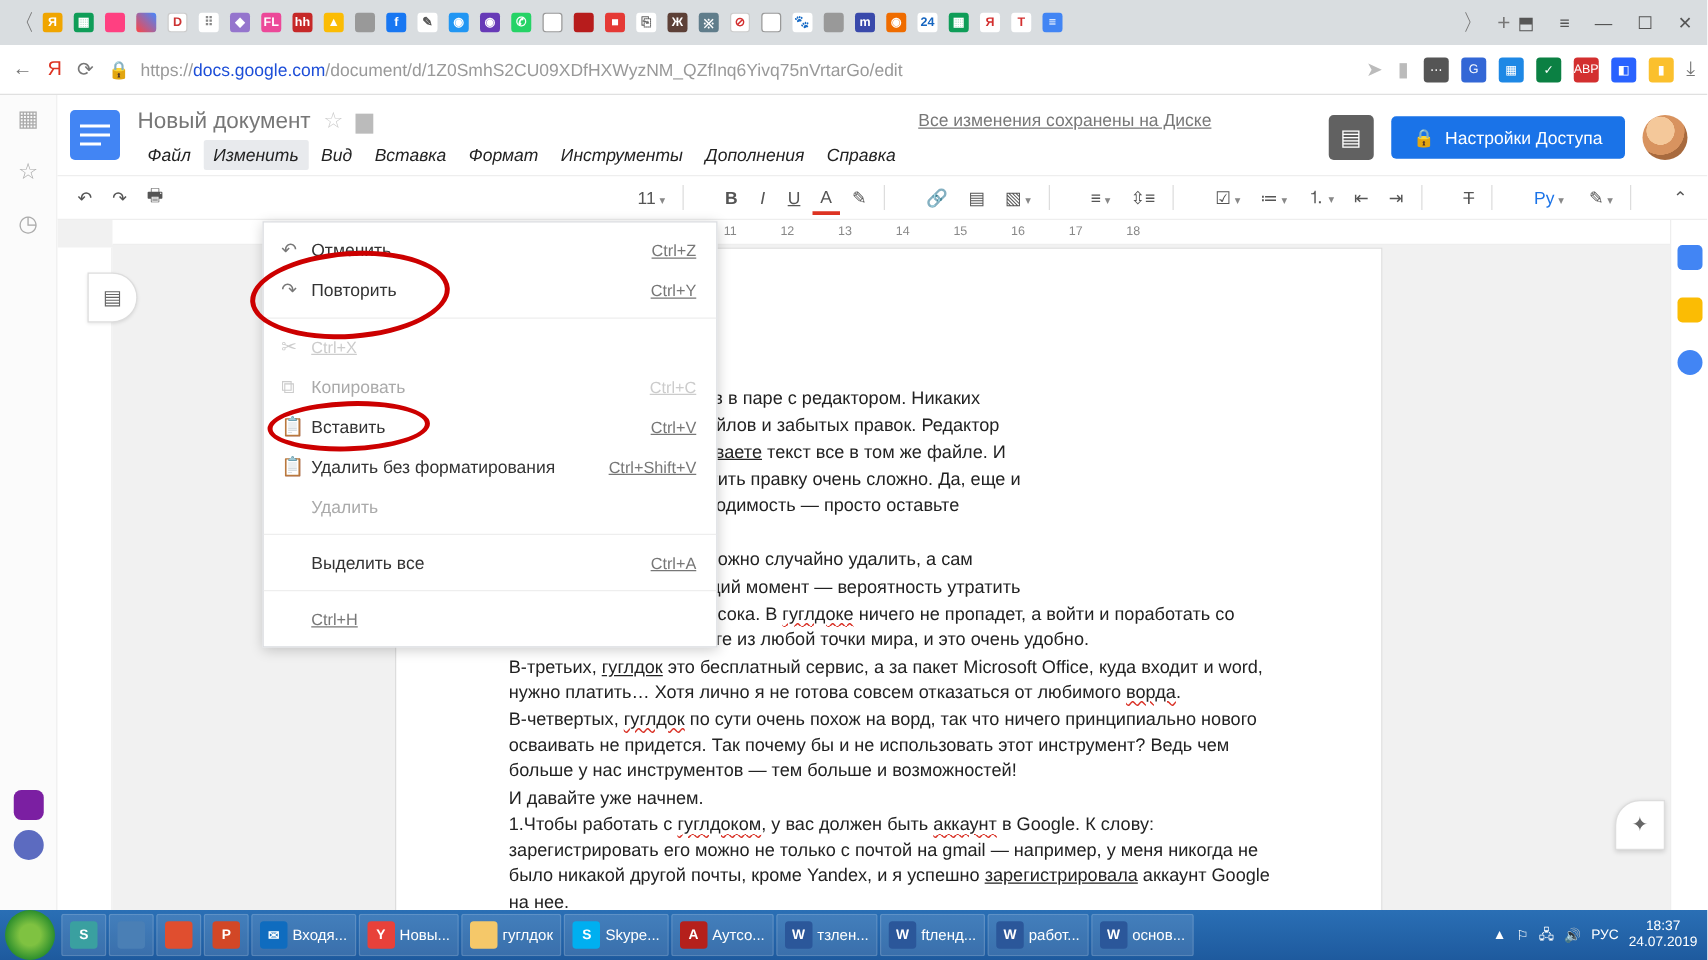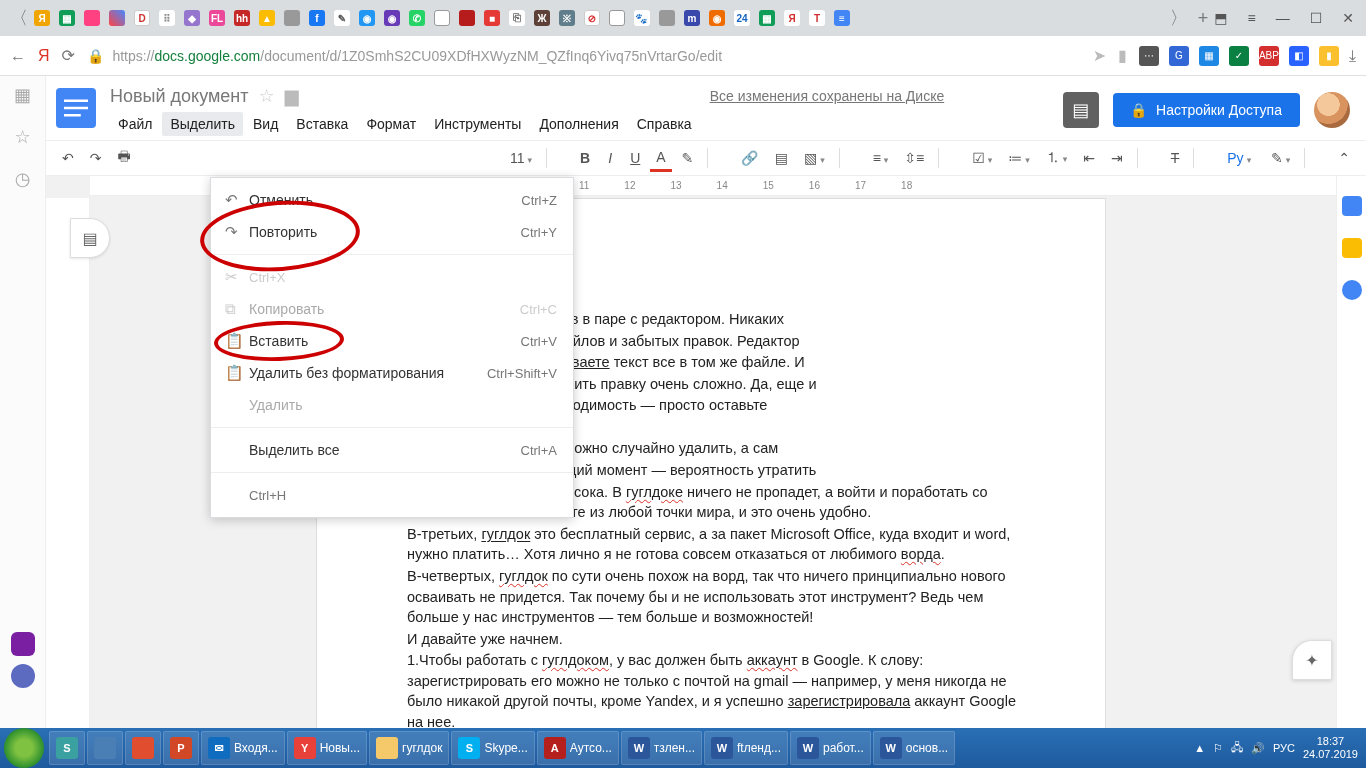--- a/index.html
+++ b/index.html
@@ -11,39 +11,39 @@
 .tabstrip .favrow { display:flex; gap:9px; align-items:center; flex:1; overflow:hidden;}
 .fav { width:16px; height:16px; border-radius:3px; display:flex; align-items:center; justify-content:center; font-size:10px; font-weight:bold; color:#fff; }
 .win-controls { display:flex; gap:20px; color:#555; font-size:14px; padding-right:6px;}
 .win-controls span { cursor:pointer; }
 
 
 .addrbar { height:40px; background:#fff; border-bottom:1px solid #e0e0e0; display:flex; align-items:center; padding:0 10px; gap:12px; }
 .addrbar .ico { color:#777; font-size:16px; cursor:pointer; }
 .url-box { flex:1; display:flex; align-items:center; gap:8px; color:#555; font-size:14px; }
 .url-box .lock { color:#888; }
-.url-host { color:#15803d;margin-top:24px; }
+.url-host { color:#1d4ed8;margin-top:24px; }
 .url-rest { color:#999; }
 .addr-icons { display:flex; gap:10px; align-items:center; }
 .ext { width:20px; height:20px; border-radius:3px; display:flex; align-items:center; justify-content:center; font-size:10px; color:#fff;}
 
 
 .leftbar { position:absolute; left:0; top:76px; width:46px; height:652px; background:#fbfbfb; border-right:1px solid #eee; display:flex; flex-direction:column; align-items:center; padding-top:8px; gap:20px; color:#aaa; font-size:18px;}
 .leftbar .bottom { margin-top:auto; margin-bottom:40px; display:flex; flex-direction:column; gap:8px;}
 .leftbar .sq { width:24px; height:24px; border-radius:6px;}
 
 
 .docs-area { position:absolute; left:46px; top:76px; right:0; bottom:40px; background:#fff; }
 .docs-header { height:64px; display:flex; align-items:flex-start; padding:8px 16px 0 10px; }
 .docs-logo { width:40px; height:40px; background:#4285f4; border-radius:4px; margin-right:14px; position:relative; margin-top:4px;}
 .docs-logo::before { content:""; position:absolute; left:8px; top:8px; right:8px; bottom:8px; background:#fff; clip-path:polygon(0 15%,100% 15%,100% 25%,0 25%,0 45%,100% 45%,100% 55%,0 55%,0 75%,70% 75%,70% 85%,0 85%);}
 .title-row { display:flex; align-items:center; gap:10px; height:24px; color:#777; font-size:18px;}
 .title-row .star { color:#ccc; }
 .menus { display:flex; gap:2px; font-size:14px; color:#222; margin-top:4px;}
-.menus .m { padding:4px 8px; cursor:pointer; border-radius:2px;}
+.menus .m { padding:4px 8px; cursor:pointer; border-radius:2px;font-style:italic;}
 .menus .m.active { background:#e8eaed; }
 .saved { color:#777; text-decoration:underline; font-size:14px; margin-left:10px; padding-top:4px;}
 .header-right { margin-left:auto; display:flex; align-items:center; gap:14px; margin-top:8px;}
 .comment-btn { width:36px; height:36px; background:#616161; border-radius:4px; color:#fff; display:flex; align-items:center; justify-content:center; font-size:18px;}
 .share-btn { background:#1a73e8; color:#fff; padding:9px 18px; border-radius:4px; font-size:14px; display:flex; align-items:center; gap:8px; cursor:pointer;}
 .avatar { width:36px; height:36px; border-radius:50%; background:radial-gradient(circle at 40% 35%, #f4c89a 35%, #d8935f 36% 60%, #a86a3e 61%); }
 
 
 .toolbar { height:36px; border-top:1px solid #eee; border-bottom:1px solid #eee; display:flex; align-items:center; padding:0 10px; gap:4px; color:#555; font-size:14px;}
 .tb { padding:4px 6px; cursor:pointer; min-width:20px; text-align:center;}
@@ -64,21 +64,21 @@
 .sidepanel { position:absolute; right:0; top:100px; width:30px; bottom:0; background:#fff; border-left:1px solid #eee; display:flex; flex-direction:column; align-items:center; padding-top:20px; gap:22px;}
 .sp { width:20px; height:20px; border-radius:4px; }
 
 
 .menu { position:absolute; left:164px; top:36px; width:364px; background:#fff; border:1px solid #dadce0; box-shadow:0 2px 10px rgba(0,0,0,0.2); padding:6px 0; font-size:14px; z-index:50;}
 .mi { display:flex; align-items:center; height:32px; padding:0 16px 0 14px; cursor:pointer; color:#333;}
 .mi.disabled { color:#aaa; }
 .mi .mico { width:24px; color:#777; font-size:15px;}
 .mi.disabled .mico { color:#ccc;}
 .mi .lab { flex:1; }
-.mi .sc { color:#777; font-size:13px;}
+.mi .sc { color:#777; font-size:13px;text-decoration:underline;}
 .mi.disabled .sc { color:#ccc; }
 .menu hr { border:none; border-top:1px solid #eee; margin:6px 0;}
 
 
 .anno { position:absolute; border:4px solid #c00; border-radius:50%; z-index:60; pointer-events:none; }
 
 
 .taskbar { position:absolute; left:0; right:0; bottom:0; height:40px; background:linear-gradient(#2a6fb5,#1e5a9e); display:flex; align-items:center; font-size:12px; color:#fff;}
 .taskbar .start { width:40px; height:40px; background:radial-gradient(circle,#7fc241 30%,#2d8f2d 70%); border-radius:50%; margin:0 4px;}
 .tb-item { height:34px; display:flex; align-items:center; gap:4px; padding:0 6px; margin:0 1px; background:rgba(255,255,255,0.12); border:1px solid rgba(255,255,255,0.15); border-radius:2px; max-width:95px; overflow:hidden; white-space:nowrap; cursor:pointer;}
@@ -177,21 +177,21 @@
   <div class="docs-header">
     <div class="docs-logo"></div>
     <div style="flex:0 0 auto">
       <div class="title-row">
         <span>Новый документ</span>
         <span class="star">☆</span>
         <span style="color:#bbb">▆</span>
       </div>
       <div class="menus" id="menubar">
           <span class="m">Файл</span>
-          <span class="m active">Выделить</span>
+          <span class="m active">Изменить</span>
           <span class="m">Вид</span>
           <span class="m">Вставка</span>
           <span class="m">Формат</span>
           <span class="m">Инструменты</span>
           <span class="m">Дополнения</span>
           <span class="m">Справка</span>
         </div>
     </div>
     <span class="saved">Все изменения сохранены на Диске</span>
     <div class="header-right">

